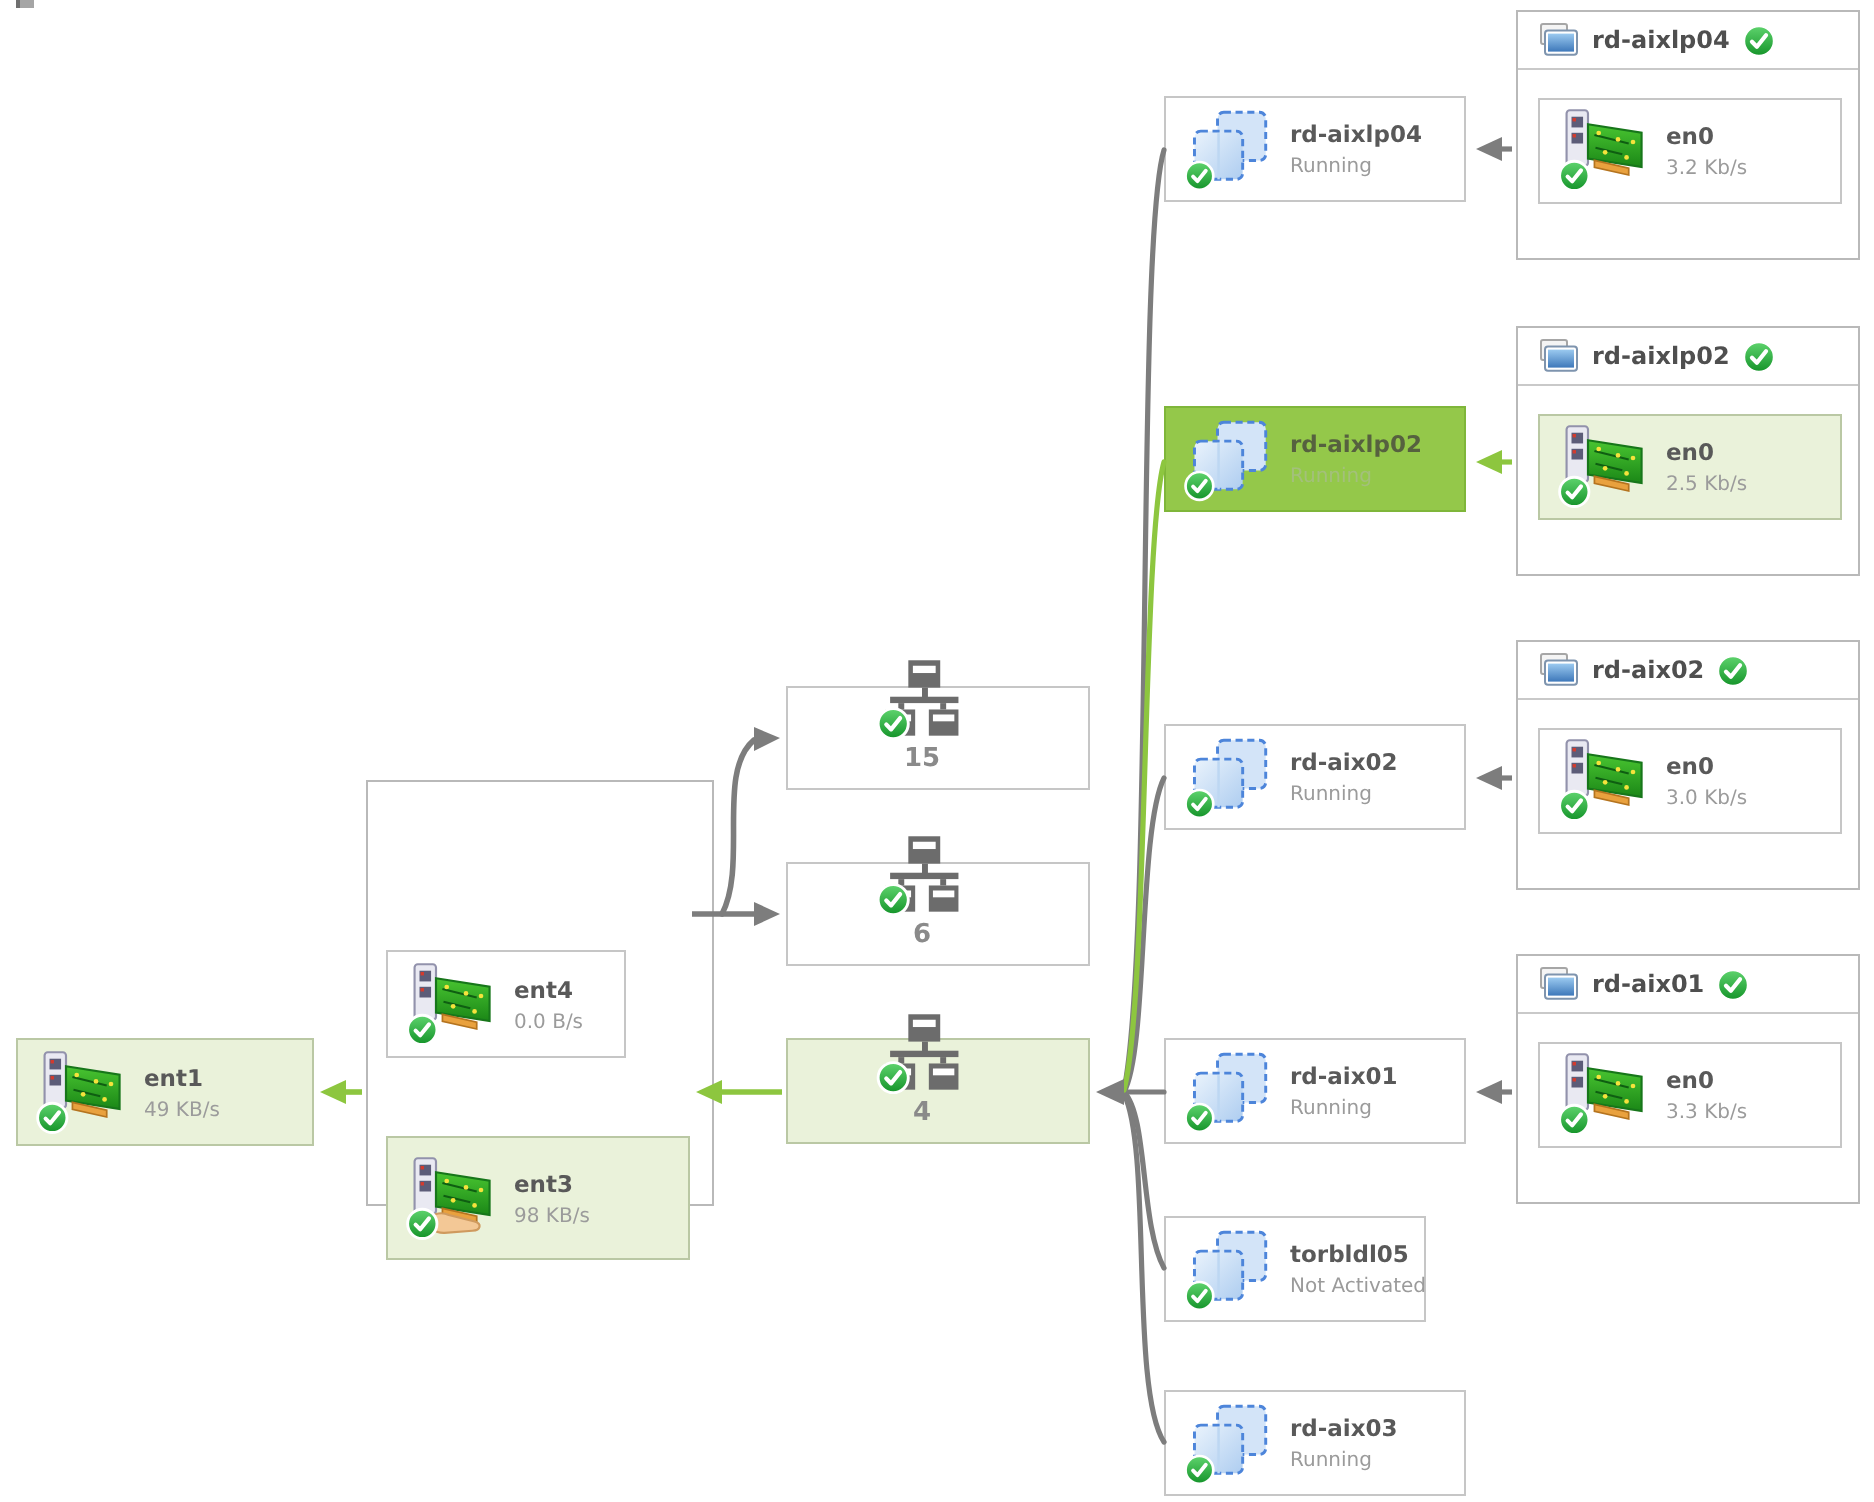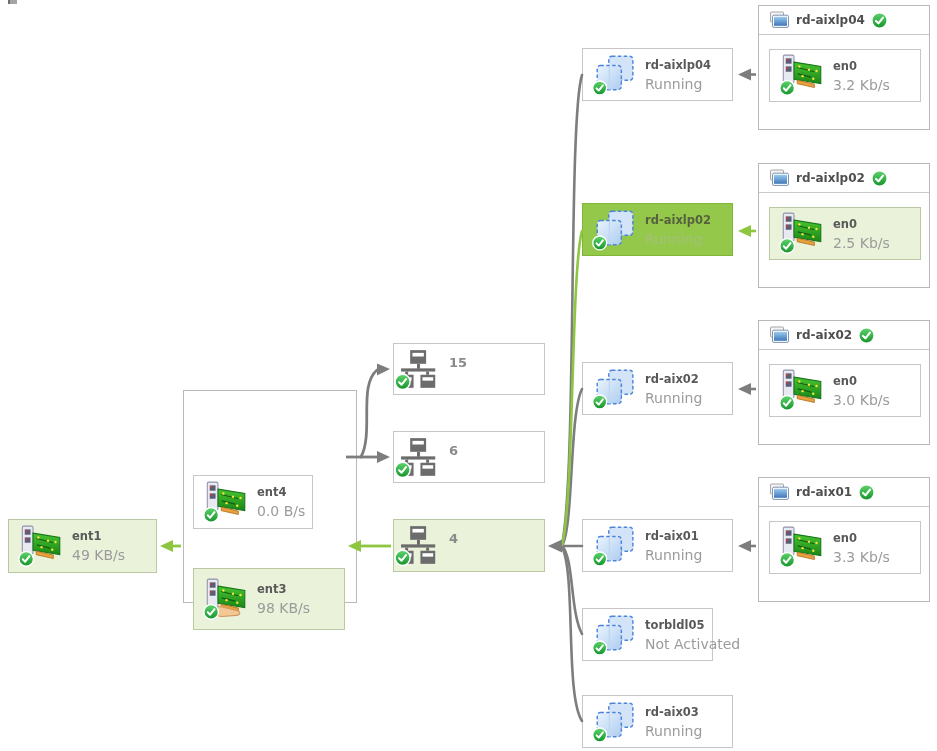--- a/index.html
+++ b/index.html
@@ -8,24 +8,24 @@
     background:#ffffff;
     font-family:"DejaVu Sans","Liberation Sans",sans-serif;
   }
   .box{position:absolute;box-sizing:border-box;background:#fff;border:1px solid #c6c6c6;
        display:flex;align-items:center;}
   .adapter{padding-left:9px;gap:9px;}
   .light{background:#eaf2da;border-color:#bac8a4;}
   .hl{background:#94c84a;border-color:#7fb63a;}
   .lines{display:flex;flex-direction:column;gap:4px;}
   .name{font-weight:bold;font-size:11.5px;color:#595959;white-space:nowrap;}
-  .sub{font-size:14px;color:#9b9b9b;white-space:nowrap;}
+  .sub{font-size:10px;color:#9b9b9b;white-space:nowrap;}
   .hl .name{color:#56613f;}
   .hl .sub{color:#a3c07b;}
-  .vlanbox{justify-content:flex-start;gap:9px;}
+  .vlanbox{justify-content:flex-end;gap:9px;padding-right:16px;flex-direction:column;}
   .vlannum{font-weight:bold;font-size:13px;color:#8a8a8a;position:relative;top:-7px;}
   .container{position:absolute;box-sizing:border-box;background:#fff;border:1px solid #b9b9b9;}
   .chead{display:flex;align-items:center;gap:6px;padding-left:9px;box-sizing:border-box;
          border-bottom:1px solid #c9c9c9;}
   .ctitle{font-weight:bold;font-size:12px;color:#4f4f4f;white-space:nowrap;}
   svg.lay{position:absolute;left:0;top:0;pointer-events:none;}
   .icwrap{flex:none;display:flex;}
 </style>
 </head>
 <body>

